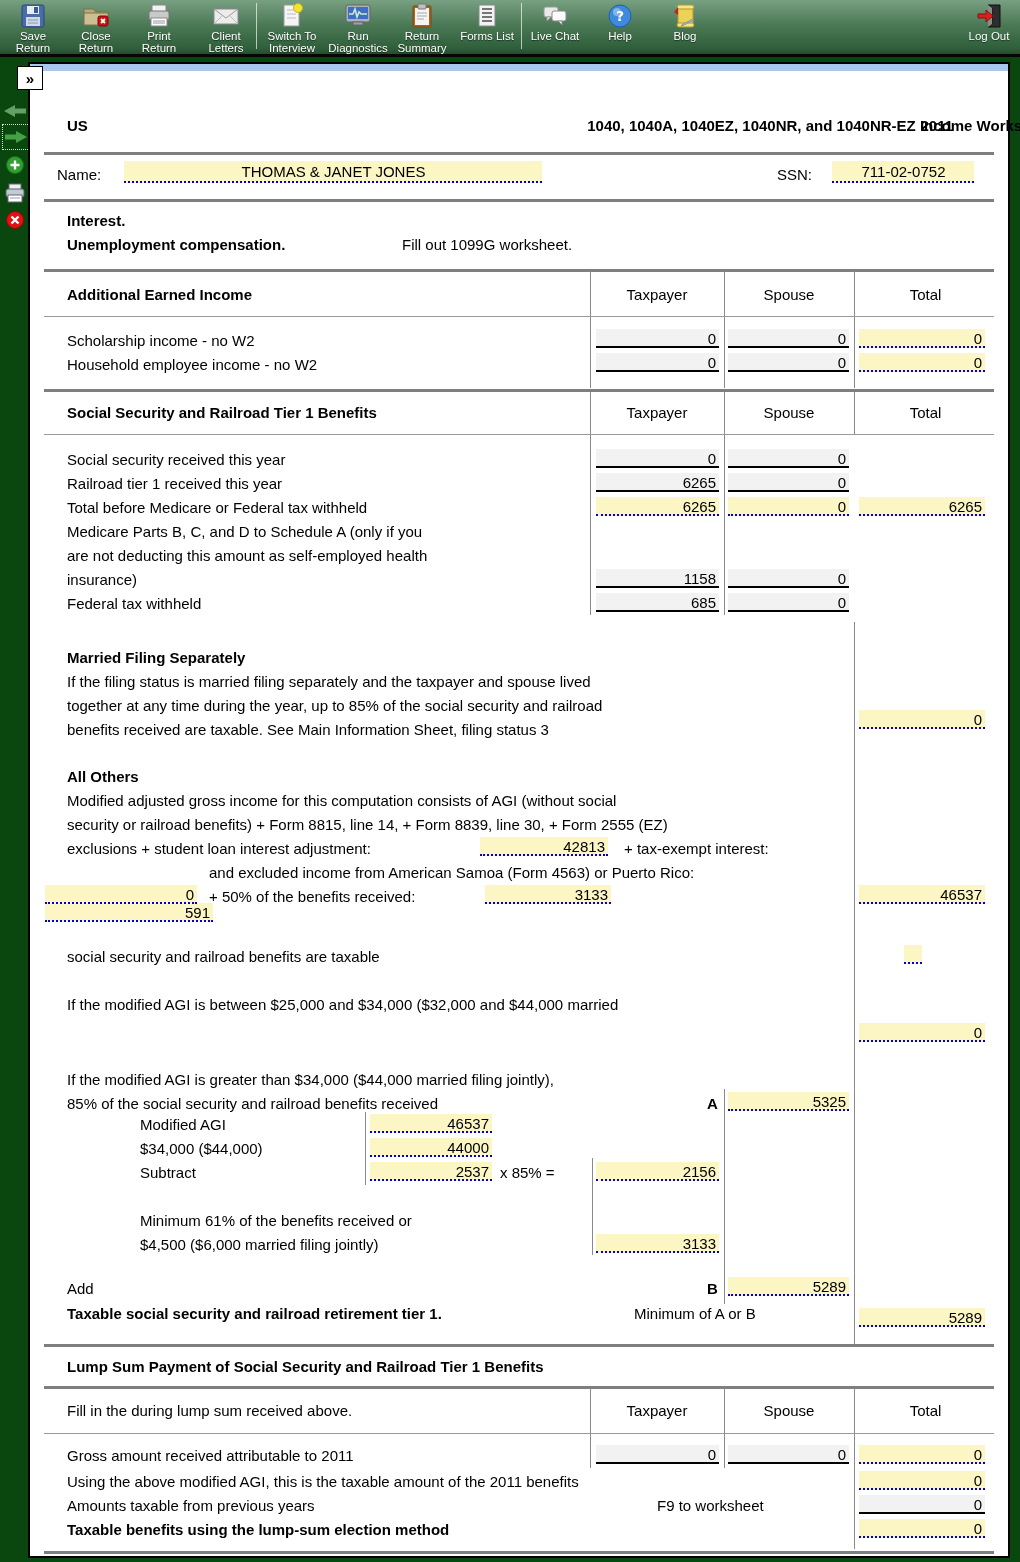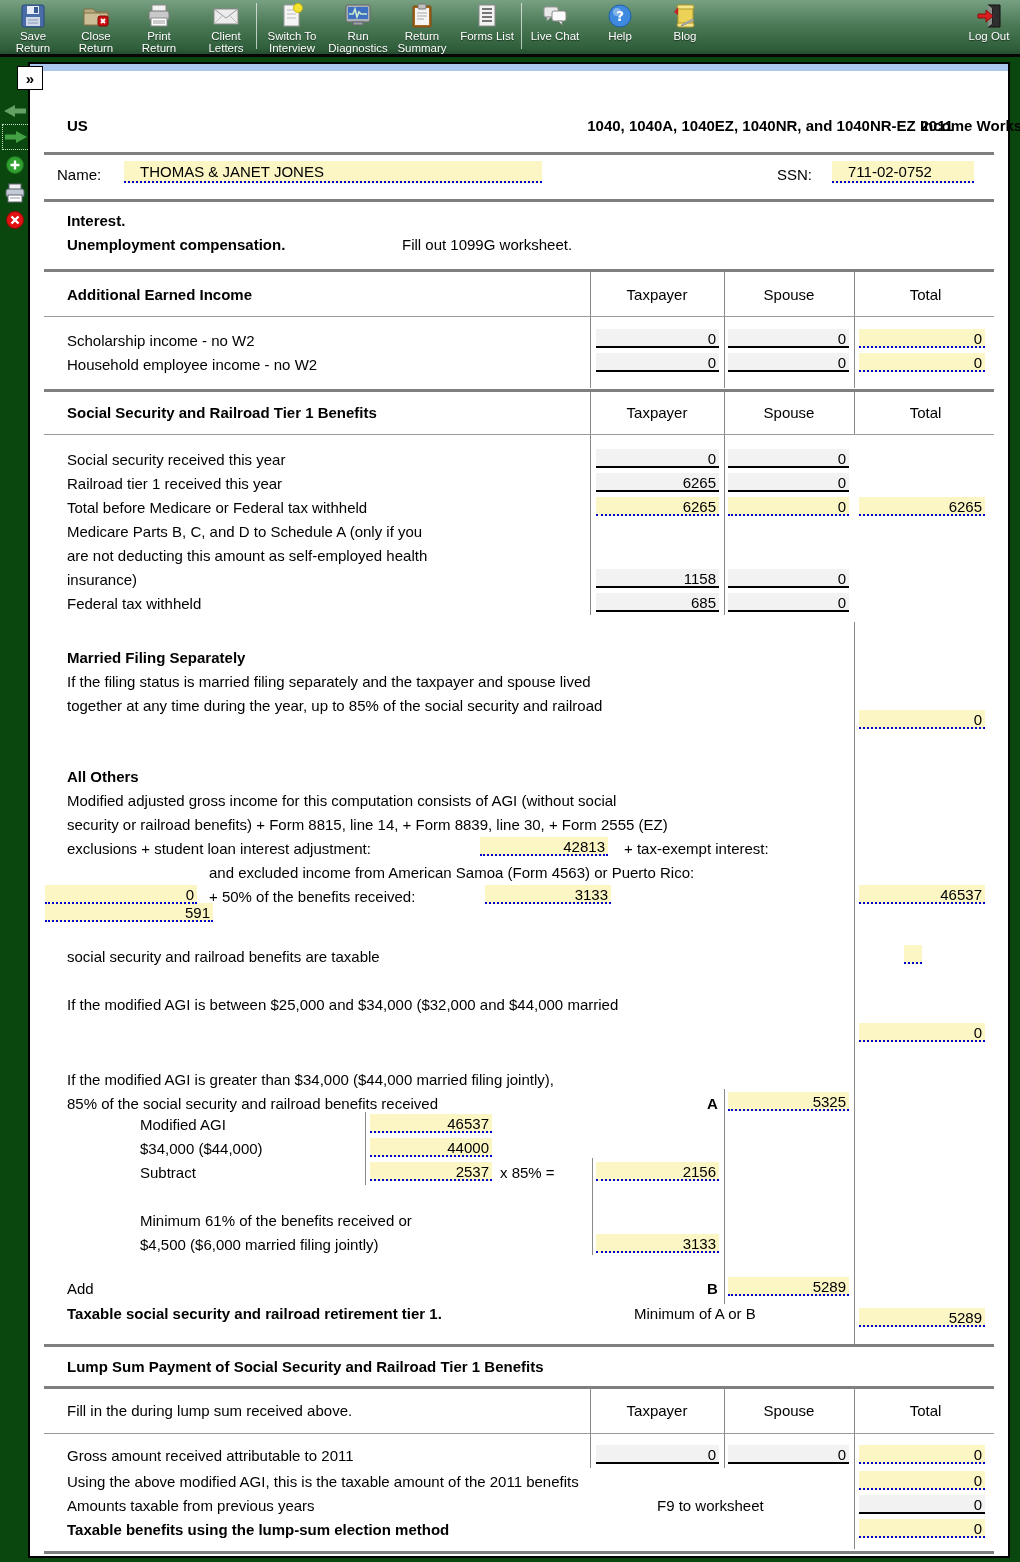--- a/index.html
+++ b/index.html
@@ -33,21 +33,21 @@
   #bluestrip{position:absolute;left:0;top:0;width:100%;height:7px;background:#a9c7ee;}
   .t{position:absolute;font-size:15px;line-height:18px;white-space:nowrap;color:#000;}
   .b{font-weight:bold;}
   .hr3{position:absolute;left:14px;width:950px;height:3px;background:#7f7f7f;}
   .hr1{position:absolute;left:14px;width:950px;height:1px;background:#9a9a9a;}
   .vl{position:absolute;width:1px;background:#8a8a8a;}
   .colh{position:absolute;font-size:15px;text-align:center;}
   .fld{position:absolute;height:19px;font-size:15px;line-height:19px;text-align:right;padding:0 3px;box-sizing:border-box;}
   .gray{background:#f2f2f2;border-bottom:2px solid #000;}
   .yellow{background:#fbf6c4;border-bottom:2px dotted #0000d0;}
-  .lft{text-align:left;padding-left:16px;}
+  .lft{text-align:center;padding-left:4px;}
   .tp{left:566px;width:123px;}
   .sp{left:698px;width:121px;}
   .tot{left:829px;width:126px;}
 </style>
 </head>
 <body>
 
 <div id="toolbar">
   <div class="tbtn" style="left:0px">
     <div class="ticon">
@@ -301,20 +301,21 @@
   <div class="fld gray sp" style="top:505px">0</div>
 
   <div class="t" style="left:37px;top:531px">Federal tax withheld</div>
   <div class="fld gray tp" style="top:529px">685</div>
   <div class="fld gray sp" style="top:529px">0</div>
 
   <div class="vl" style="left:824px;top:558px;height:723px"></div>
   <div class="t b" style="left:37px;top:585px">Married Filing Separately</div>
   <div class="t" style="left:37px;top:609px">If the filing status is married filing separately and the taxpayer and spouse lived</div>
   <div class="t" style="left:37px;top:633px">together at any time during the year, up to 85% of the social security and railroad</div>
+  <div class="t" style="left:37px;top:657px">benefits received are taxable.  See Main Information Sheet, filing status 3</div>
   <div class="fld yellow tot" style="top:646px">0</div>
 
   <div class="t b" style="left:37px;top:704px">All Others</div>
   <div class="t" style="left:37px;top:728px">Modified adjusted gross income for this computation consists of AGI (without social</div>
   <div class="t" style="left:37px;top:752px">security or railroad benefits) + Form 8815, line 14, + Form 8839, line 30, + Form 2555 (EZ)</div>
   <div class="t" style="left:37px;top:776px">exclusions + student loan interest adjustment:</div>
   <div class="fld yellow" style="left:450px;top:773px;width:128px">42813</div>
   <div class="t" style="left:594px;top:776px">+ tax-exempt interest:</div>
   <div class="fld yellow" style="left:15px;top:839px;width:168px">591</div>
   <div class="t" style="left:179px;top:800px">and excluded income from American Samoa (Form 4563) or Puerto Rico:</div>

